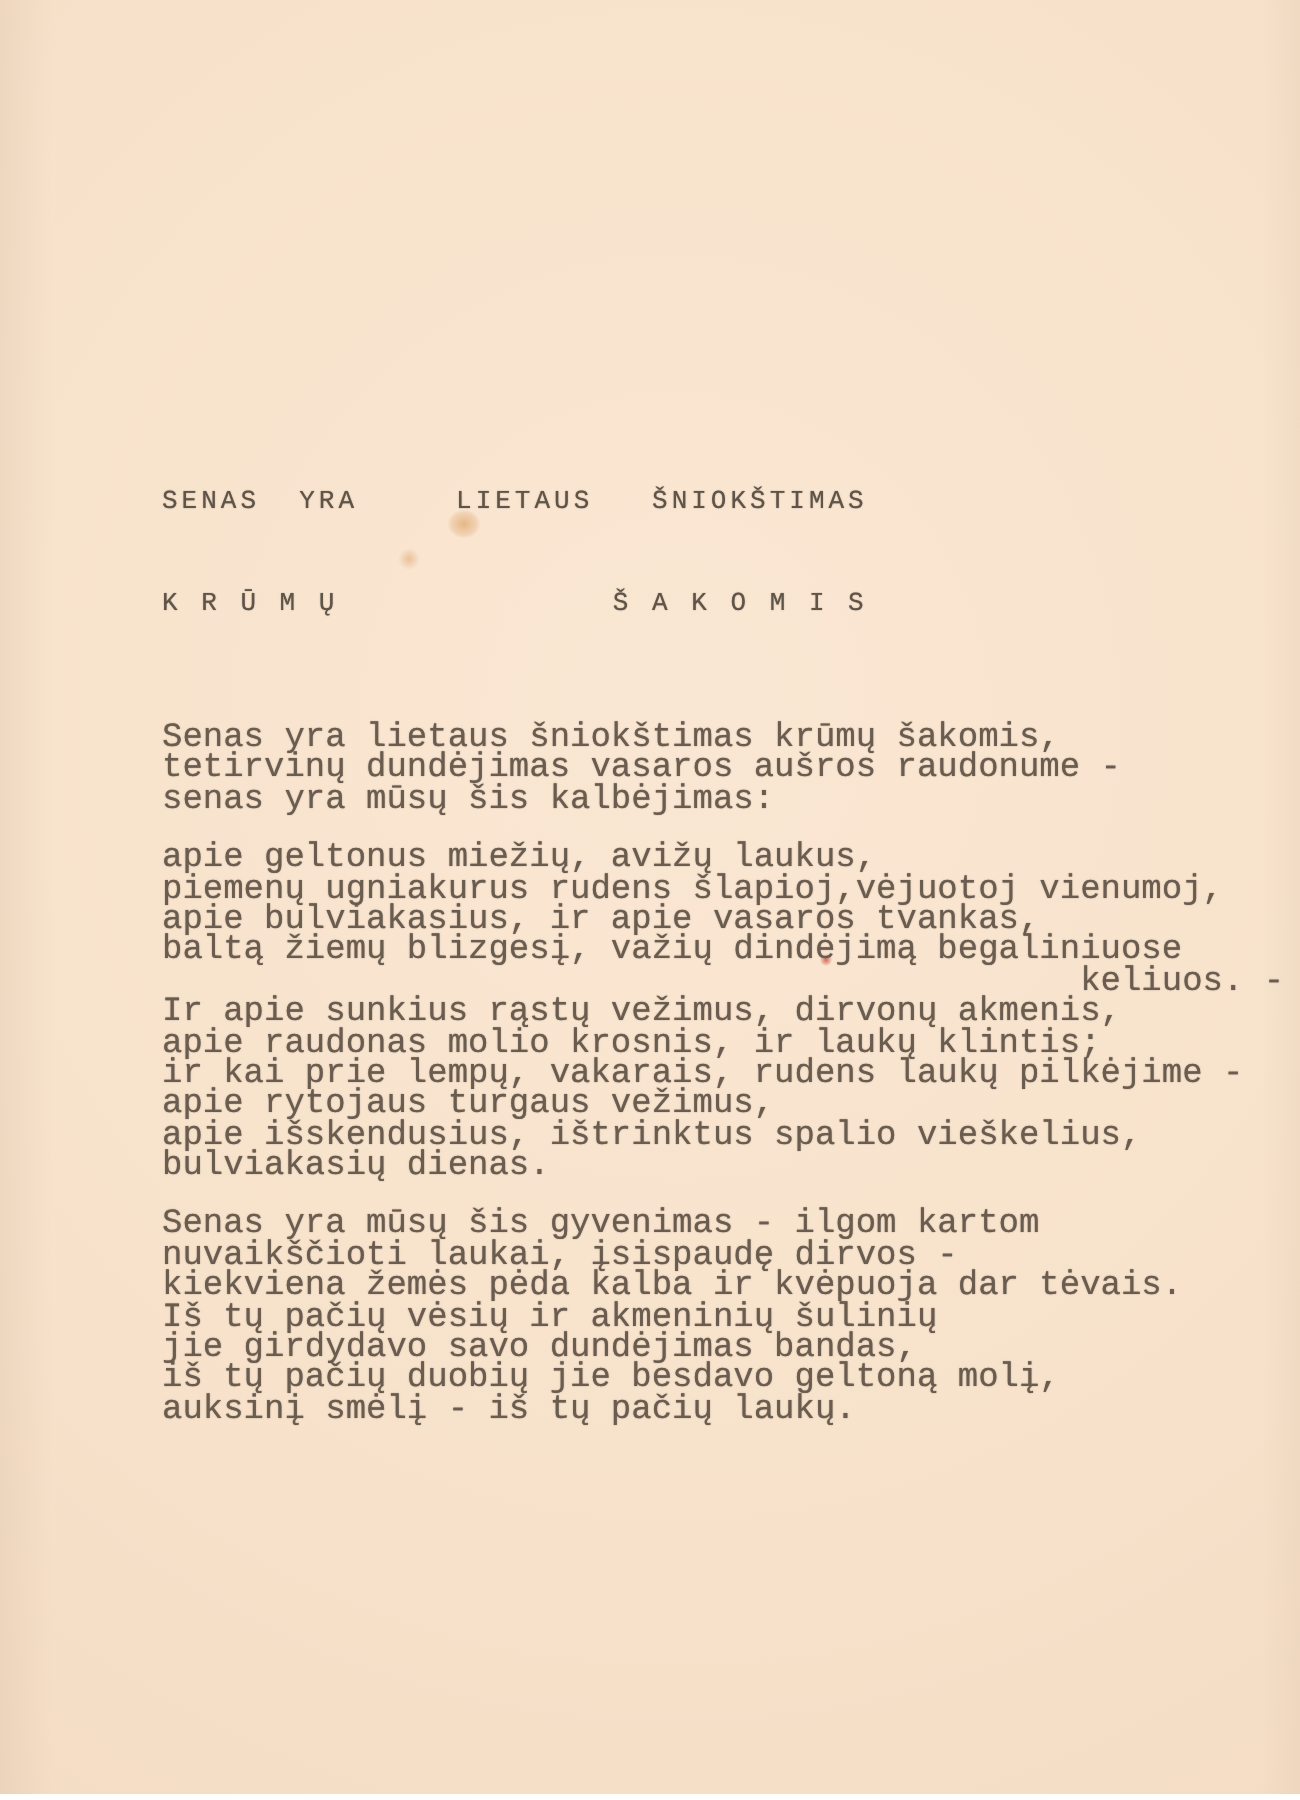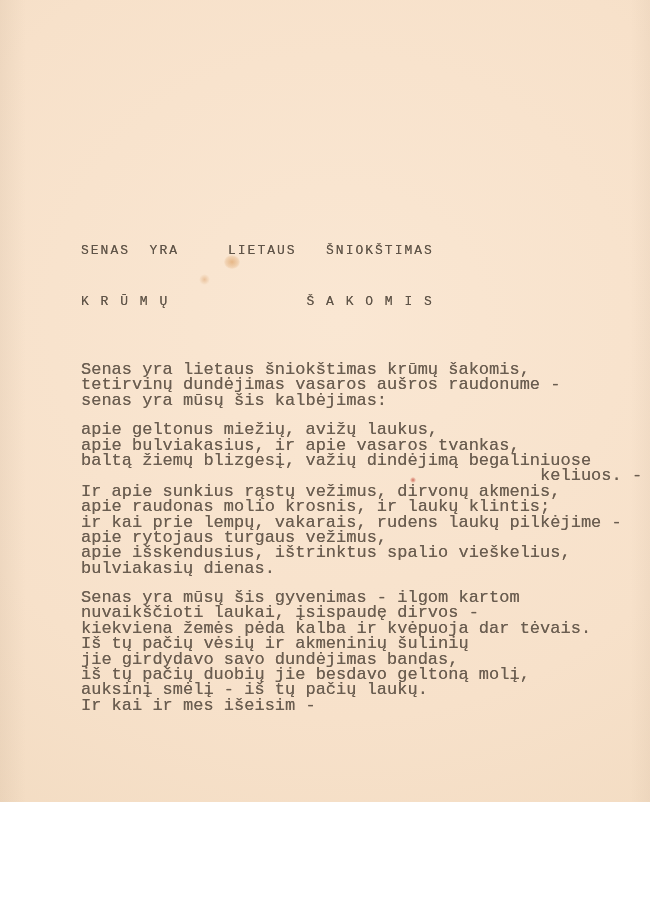--- a/index.html
+++ b/index.html
@@ -8,21 +8,21 @@
     width: 650px;
     height: 900px;
     overflow: hidden;
   }
   body {
     font-family: "Liberation Mono", "DejaVu Sans Mono", monospace;
   }
   .paper {
     position: relative;
     width: 650px;
-    height: 802px;
+    height: 897px;
     background:
       linear-gradient(90deg, rgba(120,90,60,0.07) 0%, rgba(120,90,60,0.0) 4%),
       linear-gradient(270deg, rgba(120,90,60,0.05) 0%, rgba(120,90,60,0.0) 3%),
       radial-gradient(ellipse 120% 90% at 52% 40%, #fae7d3 0%, #f7e1ca 55%, #f2dbc1 88%, #eed5b9 100%);
   }
   .content {
     position: absolute;
     left: 81px;
     top: 208px;
     color: #6a5d50;
@@ -80,35 +80,35 @@
       <div>K R Ū M Ų              Š A K O M I S</div>
     </h1>
     <div class="poem-body">
         <div class="stanza">
           <div class="poem-line">Senas yra lietaus šniokštimas krūmų šakomis,</div>
           <div class="poem-line">tetirvinų dundėjimas vasaros aušros raudonume -</div>
           <div class="poem-line">senas yra mūsų šis kalbėjimas:</div>
         </div>
         <div class="stanza">
           <div class="poem-line">apie geltonus miežių, avižų laukus,</div>
+          <div class="poem-line">piemenų ugniakurus rudens šlapioj,vėjuotoj vienumoj,</div>
           <div class="poem-line">apie bulviakasius, ir apie vasaros tvankas,</div>
           <div class="poem-line">baltą žiemų blizgesį, važių dindėjimą begaliniuose</div>
           <div class="poem-line">                                             keliuos. -</div>
           <div class="poem-line">Ir apie sunkius rąstų vežimus, dirvonų akmenis,</div>
           <div class="poem-line">apie raudonas molio krosnis, ir laukų klintis;</div>
           <div class="poem-line">ir kai prie lempų, vakarais, rudens laukų pilkėjime -</div>
           <div class="poem-line">apie rytojaus turgaus vežimus,</div>
           <div class="poem-line">apie išskendusius, ištrinktus spalio vieškelius,</div>
           <div class="poem-line">bulviakasių dienas.</div>
         </div>
         <div class="stanza">
           <div class="poem-line">Senas yra mūsų šis gyvenimas - ilgom kartom</div>
           <div class="poem-line">nuvaikščioti laukai, įsispaudę dirvos -</div>
           <div class="poem-line">kiekviena žemės pėda kalba ir kvėpuoja dar tėvais.</div>
           <div class="poem-line">Iš tų pačių vėsių ir akmeninių šulinių</div>
           <div class="poem-line">jie girdydavo savo dundėjimas bandas,</div>
           <div class="poem-line">iš tų pačių duobių jie besdavo geltoną molį,</div>
           <div class="poem-line">auksinį smėlį - iš tų pačių laukų.</div>
-          <div class="poem-line">Ir kai ir mes išeisim -</div>
         </div>
       </div>
   </div>
 </div>
 
 </body></html>

